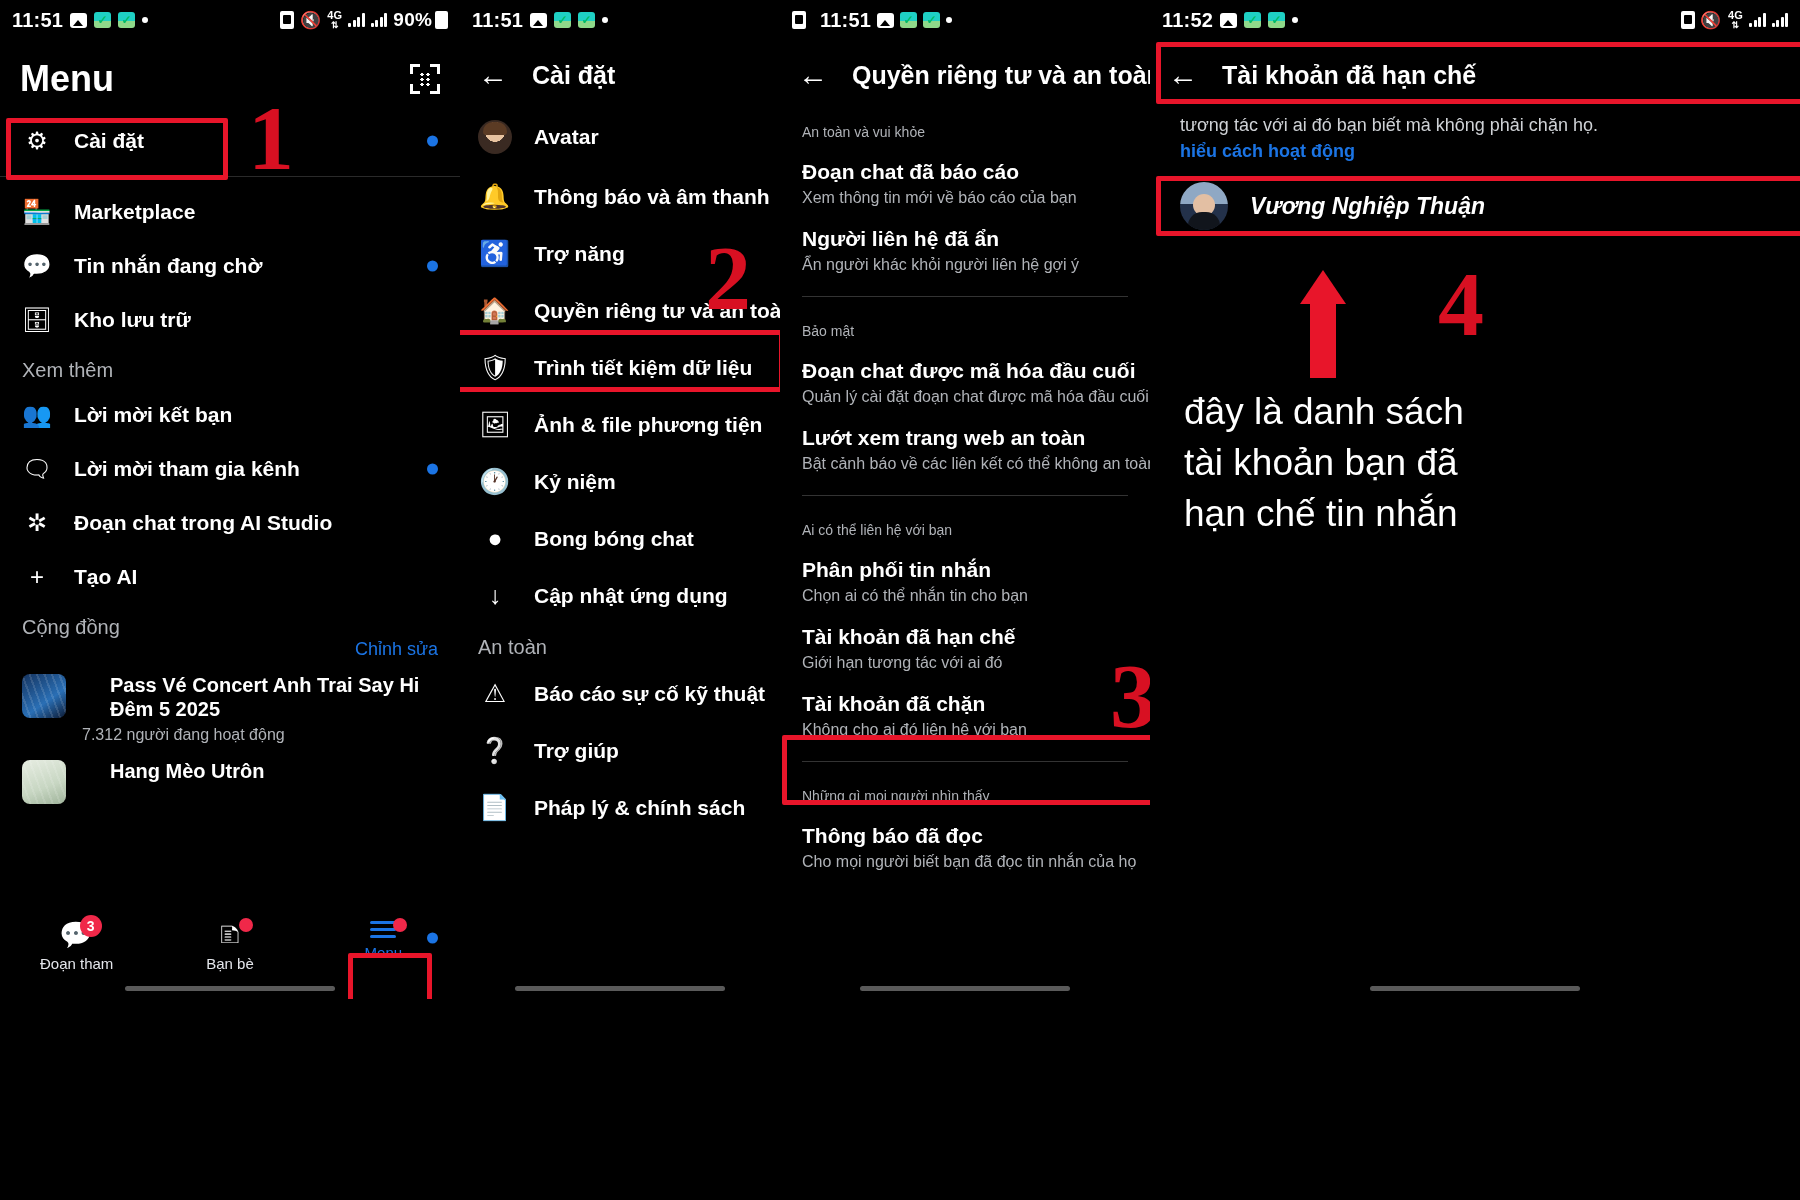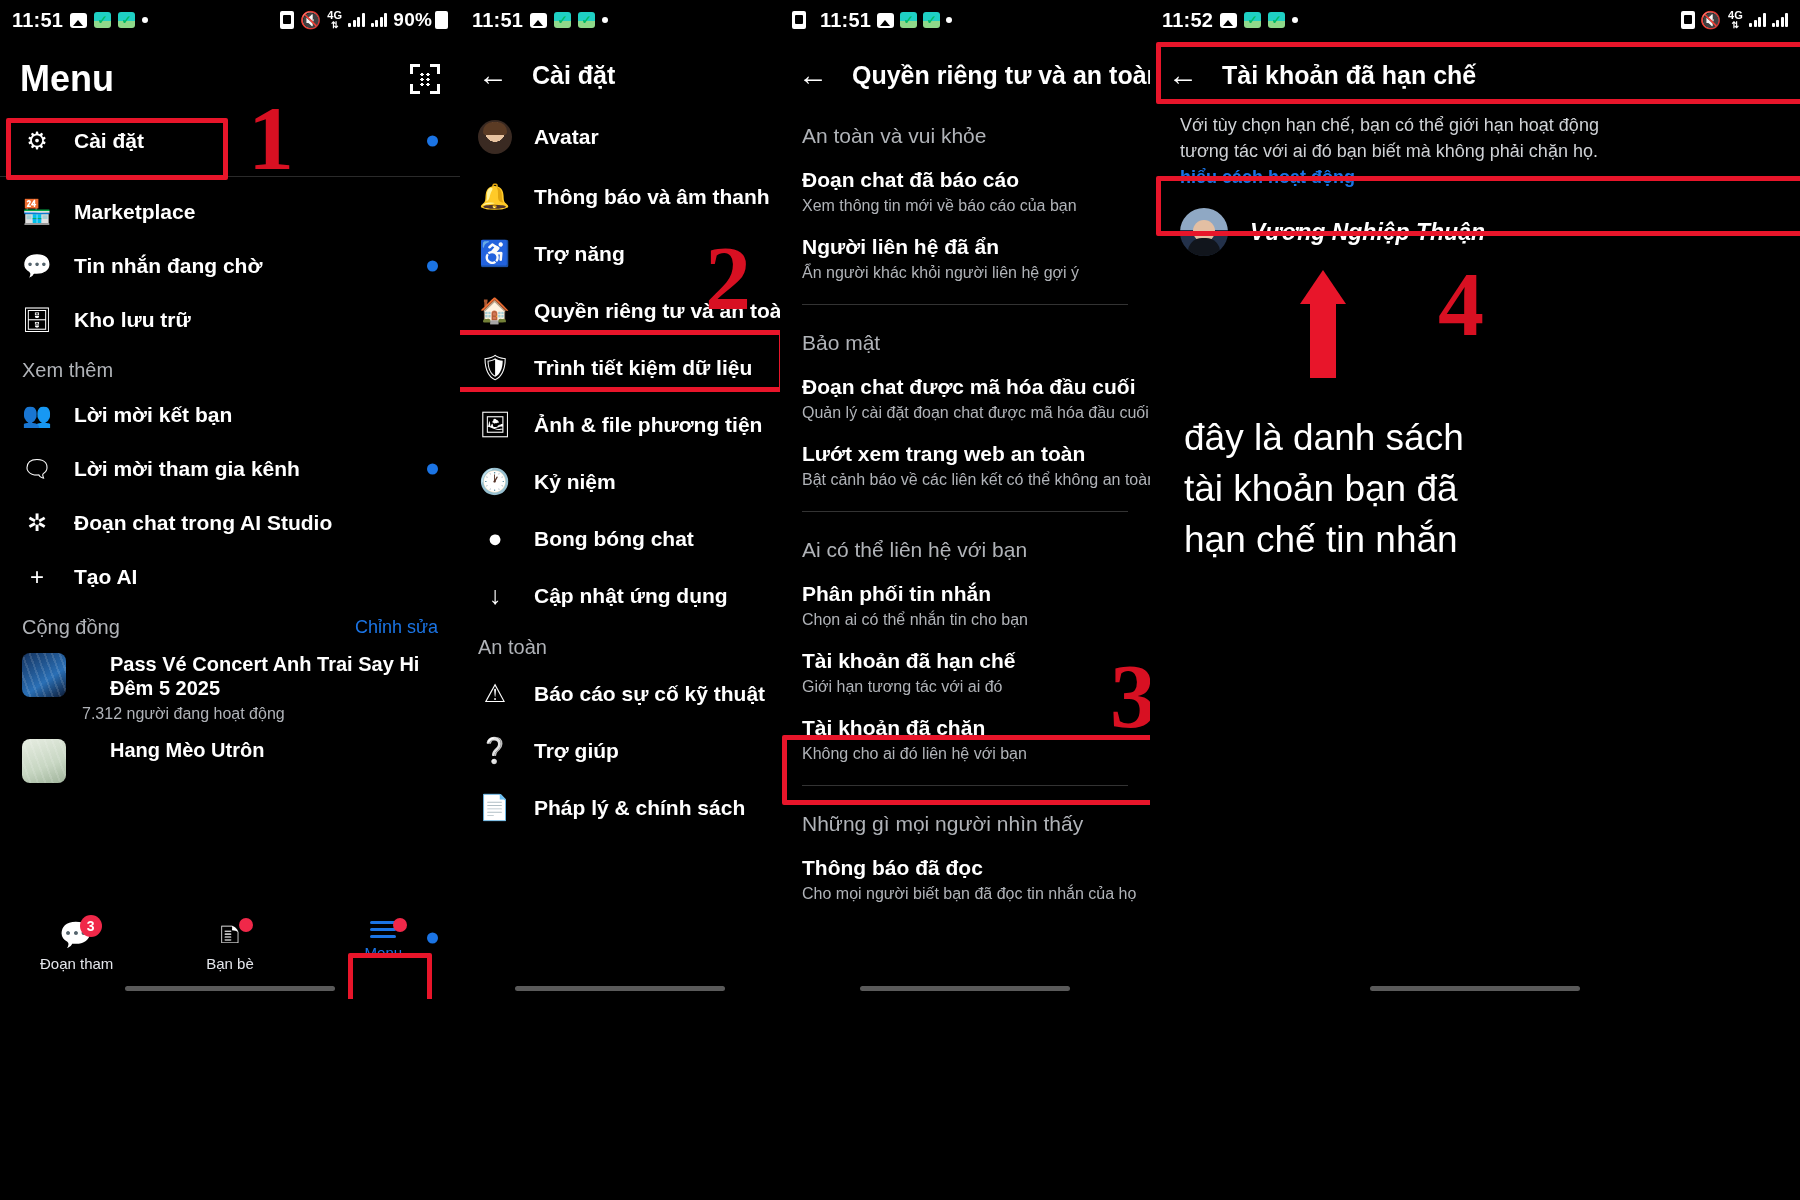--- a/index.html
+++ b/index.html
@@ -57,21 +57,21 @@
   .qr-icon b { position:absolute; left:9px; top:8px; width:12px; height:14px;
     background: radial-gradient(circle, #fff 1.5px, transparent 1.6px) 0 0/6px 5px; }
 
   .row { display:flex; align-items:center; gap:22px; padding: 13px 22px; position: relative; }
   .row .lbl { font-size: 21px; font-weight: bold; }
   .row .ico { width: 30px; display:flex; justify-content:center; font-size: 24px; color:#fff; flex:none;}
   .bluedot { position:absolute; right: 22px; top: 50%; transform: translateY(-50%);
     width: 11px; height: 11px; border-radius: 50%; background: #1b74e4; }
   .divider { height: 1px; background: #2a2a2a; margin: 8px 0; }
   .sechead { font-size: 20px; color: #b0b3b8; padding: 12px 22px 6px; }
-  .sechead-row { display:flex; align-items:center; padding: 12px 22px 6px; }
+  .sechead-row { display:flex; padding: 12px 22px 6px; flex-direction: column; }
   .sechead-row .edit { margin-left:auto; color:#1b74e4; font-size: 18px; }
 
   .community { display:flex; gap:16px; padding: 8px 22px; align-items:flex-start; }
   .cthumb { width: 44px; height: 44px; border-radius: 8px; flex:none;
     background: linear-gradient(145deg,#15335e,#2a6fb5 60%,#0d1a33); position:relative; overflow:hidden;}
   .cthumb.b { background: linear-gradient(160deg,#e7ede2,#c7d6c2 60%,#9fb39a); }
   .cthumb::after{content:'';position:absolute;inset:0;background:
     repeating-linear-gradient(70deg, rgba(255,255,255,.12) 0 2px, transparent 2px 7px);}
   .ctext .t { font-size: 20px; font-weight: bold; line-height: 1.18; margin-left: 28px; }
   .ctext .s { font-size: 16px; color: #b0b3b8; margin-top: 5px; }
@@ -98,21 +98,21 @@
 
   .srow { display:flex; align-items:center; gap:22px; padding: 14px 18px; position:relative; }
   .srow .ico { width: 34px; flex:none; display:flex; justify-content:center; font-size: 25px; }
   .srow .lbl { font-size: 21px; font-weight: bold; white-space: nowrap; }
   .avatar-img { width: 34px; height: 34px; border-radius: 50%; flex:none; overflow:hidden;
     background: radial-gradient(circle at 50% 35%, #e8c3a0 0 35%, transparent 36%), #3a2a22; position:relative;}
   .avatar-img::after{content:'';position:absolute;left:5px;top:2px;width:24px;height:13px;
     background:#5b3b24;border-radius:12px 12px 4px 4px;}
 
   .p3 .plist { padding-top: 4px; }
-  .p3 .grp { font-size: 21px; color:#b0b3b8; padding: 14px 22px 10px; }
+  .p3 .grp { font-size: 14px; color:#b0b3b8; padding: 14px 22px 10px; }
   .p3 .item { padding: 10px 22px; }
   .p3 .item .t { font-size: 21px; font-weight: bold; white-space: nowrap; }
   .p3 .item .s { font-size: 16px; color:#b0b3b8; margin-top: 5px; white-space: nowrap; }
   .p3 .hr { height:1px; background:#333; margin: 12px 22px; }
 
   
   .p4 .desc { font-size: 18px; color:#cfd2d6; line-height: 1.45; padding: 6px 0 0 30px; white-space: nowrap;}
   .p4 .link { color:#1b74e4; font-weight: bold; }
   .p4 .person { display:flex; align-items:center; gap:22px; padding: 18px 30px; font-style: italic; }
   .p4 .pavatar { width: 48px; height: 48px; border-radius:50%; flex:none; overflow:hidden;
@@ -446,21 +446,20 @@
           </span>
       </div>
     </div>
 
     <div class="navhead">
       <span class="back">←</span>
       <span class="navtitle">Tài khoản đã hạn chế</span>
     </div>
 
     <div class="desc">
-      <div>Với tùy chọn hạn chế, bạn có thể giới hạn hoạt động</div>
       <div>tương tác với ai đó bạn biết mà không phải chặn họ.</div>
       <div class="link">hiểu cách hoạt động</div>
     </div>
 
     <div class="person">
       <span class="pavatar"></span>
       <span class="pname">Vương Nghiệp Thuận</span>
     </div>
 
     <div class="arrow-up" style="left:150px; top:270px;">

